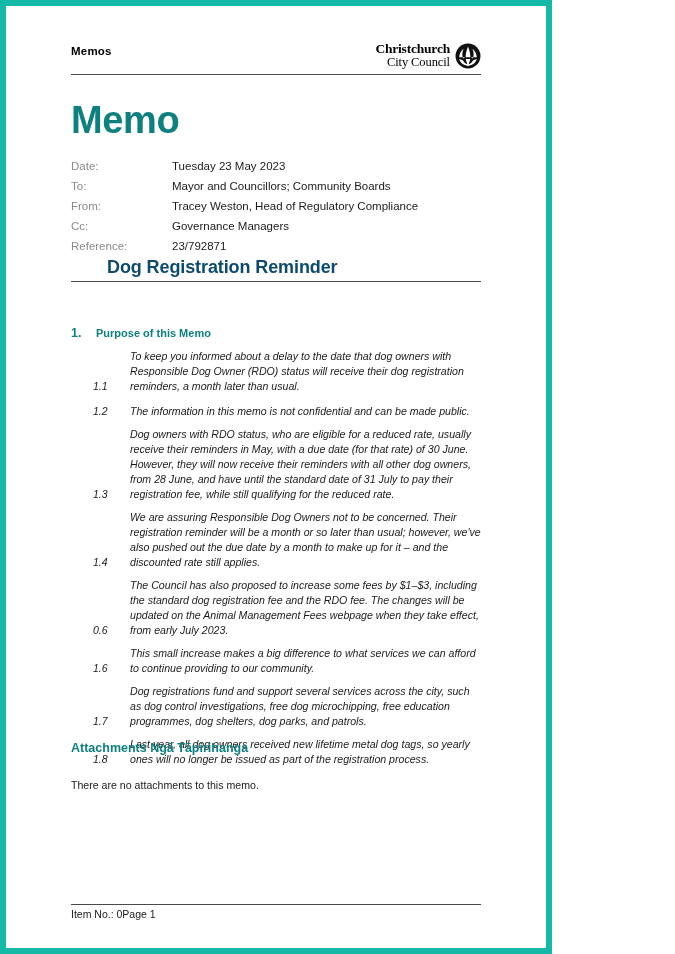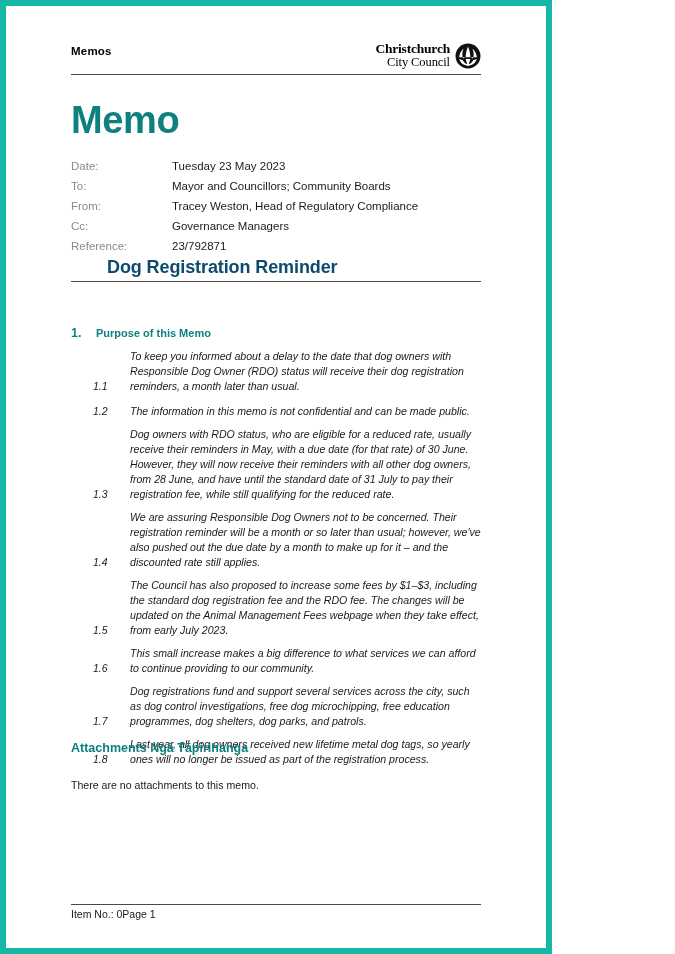--- a/index.html
+++ b/index.html
@@ -310,21 +310,21 @@
         <div class="clause-num">1.3</div>
         <div class="clause-text">Dog owners with RDO status, who are eligible for a reduced rate, usually receive their reminders in May, with a due date (for that rate) of 30 June. However, they will now receive their reminders with all other dog owners, from 28 June, and have until the standard date of 31 July to pay their registration fee, while still qualifying for the reduced rate.</div>
       </div>
 
       <div class="clause">
         <div class="clause-num">1.4</div>
         <div class="clause-text">We are assuring Responsible Dog Owners not to be concerned. Their registration reminder will be a month or so later than usual; however, we've also pushed out the due date by a month to make up for it – and the discounted rate still applies.</div>
       </div>
 
       <div class="clause">
-        <div class="clause-num">1.5</div>
+        <div class="clause-num">0.6</div>
         <div class="clause-text">The Council has also proposed to increase some fees by $1–$3, including the standard dog registration fee and the RDO fee. The changes will be updated on the Animal Management Fees webpage when they take effect, from early July 2023.</div>
       </div>
 
       <div class="clause">
         <div class="clause-num">1.6</div>
         <div class="clause-text">This small increase makes a big difference to what services we can afford to continue providing to our community.</div>
       </div>
 
       <div class="clause">
         <div class="clause-num">1.7</div>

